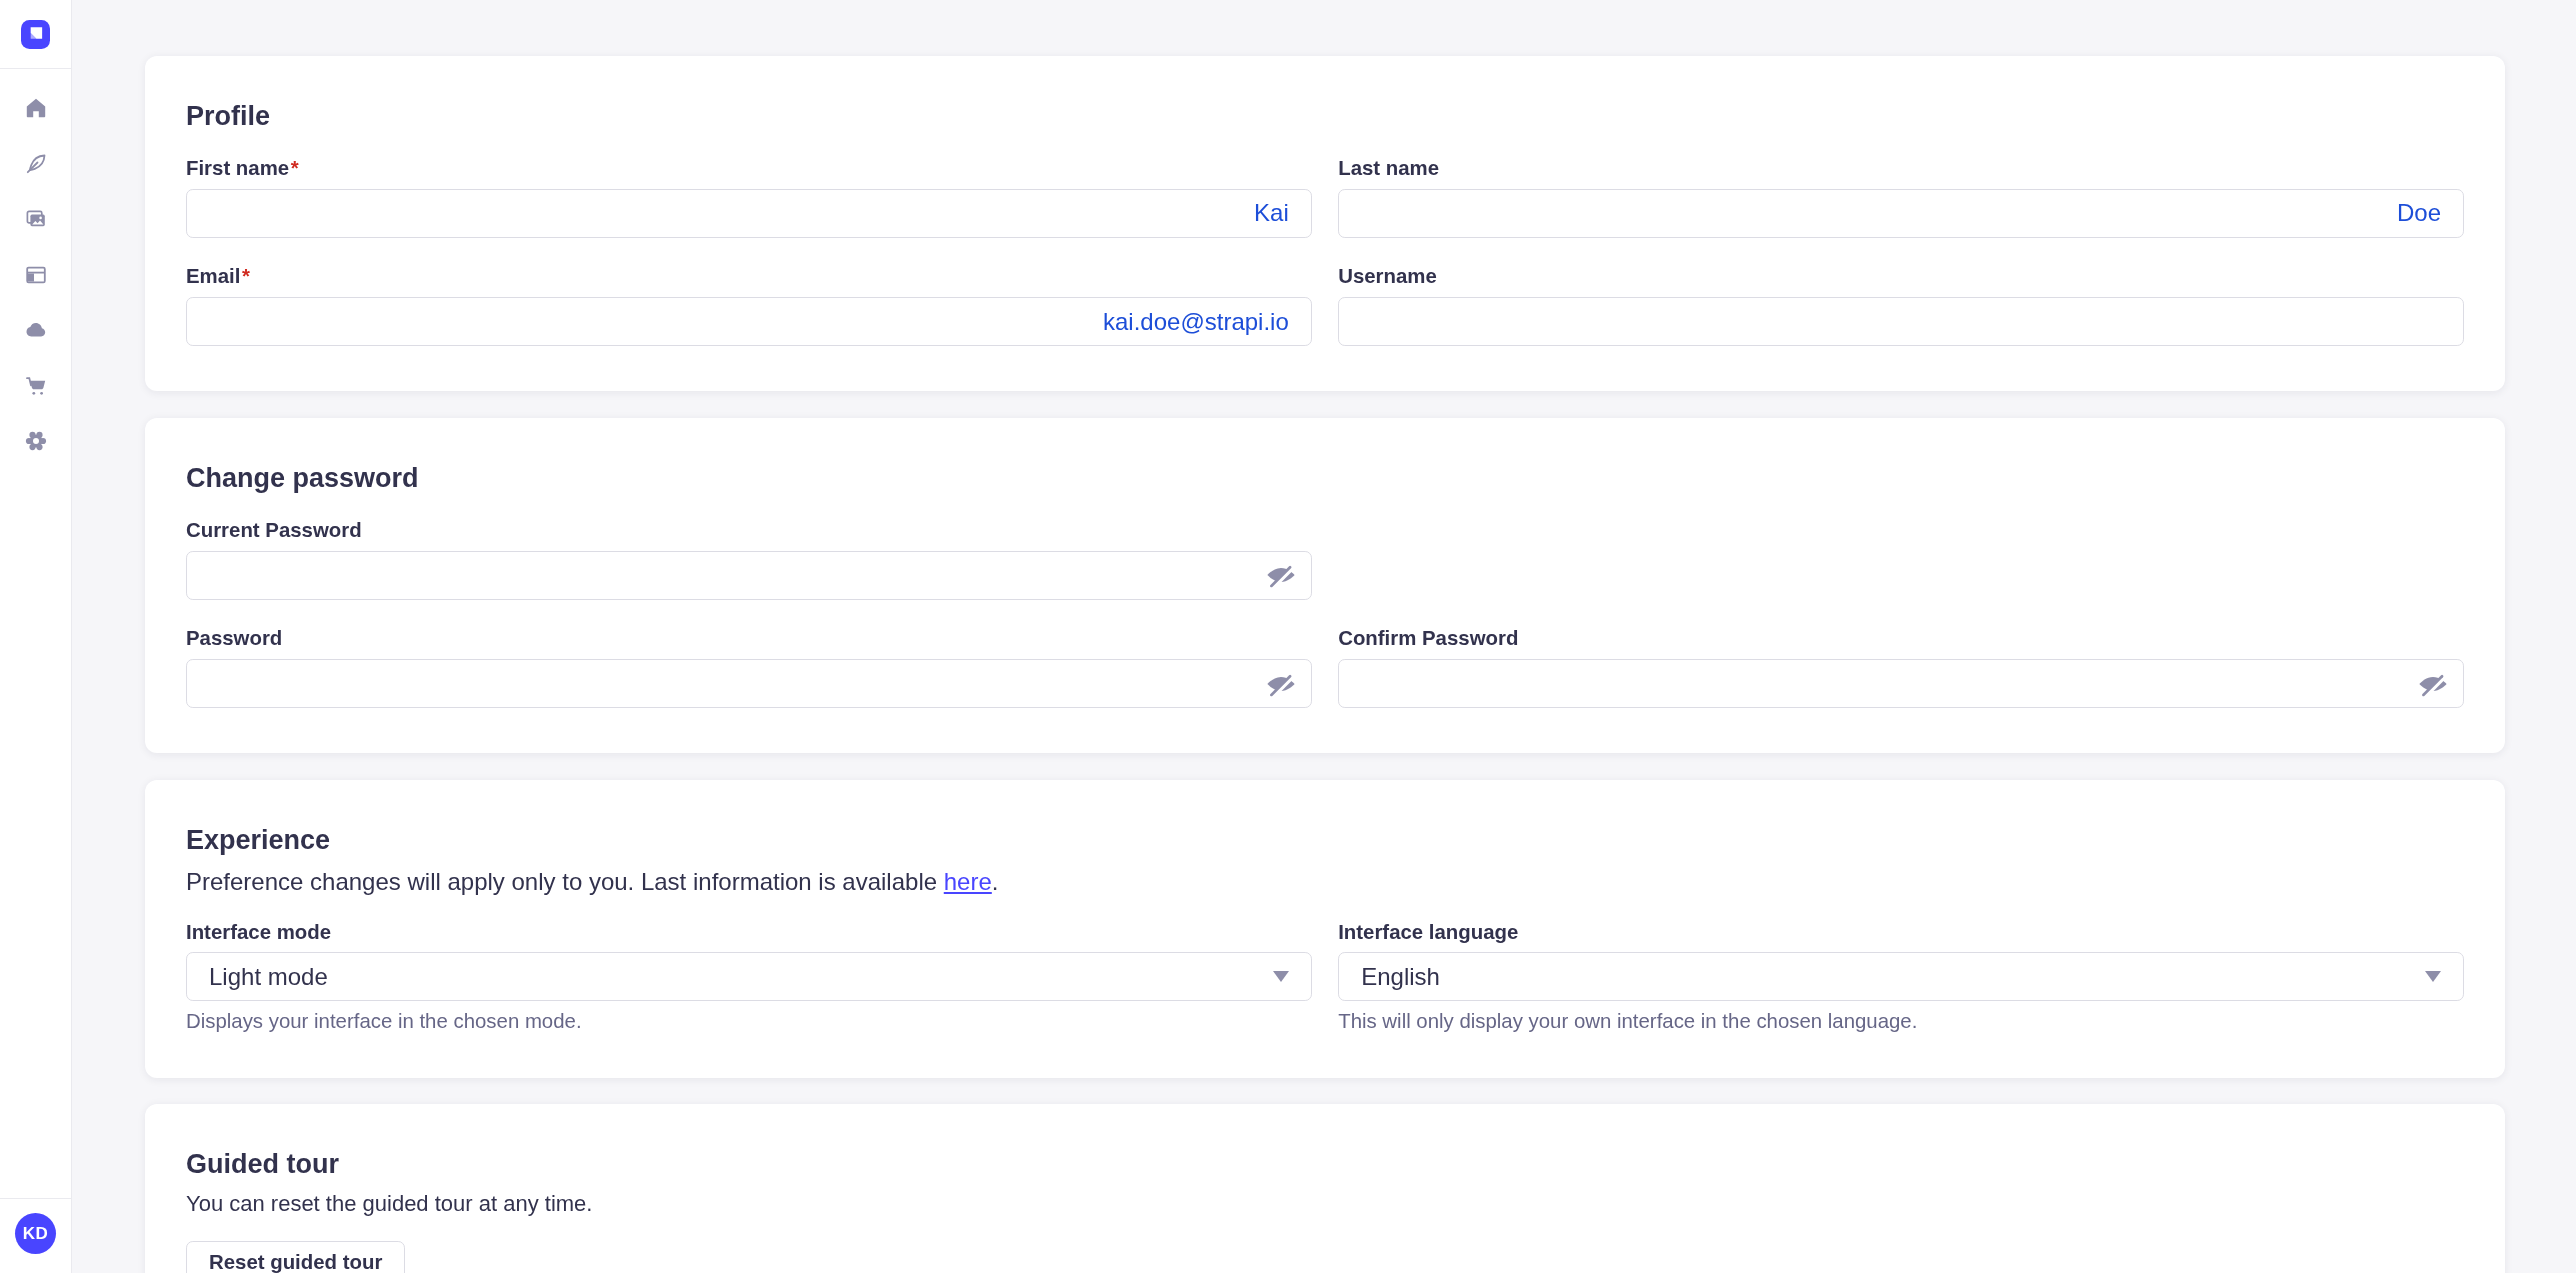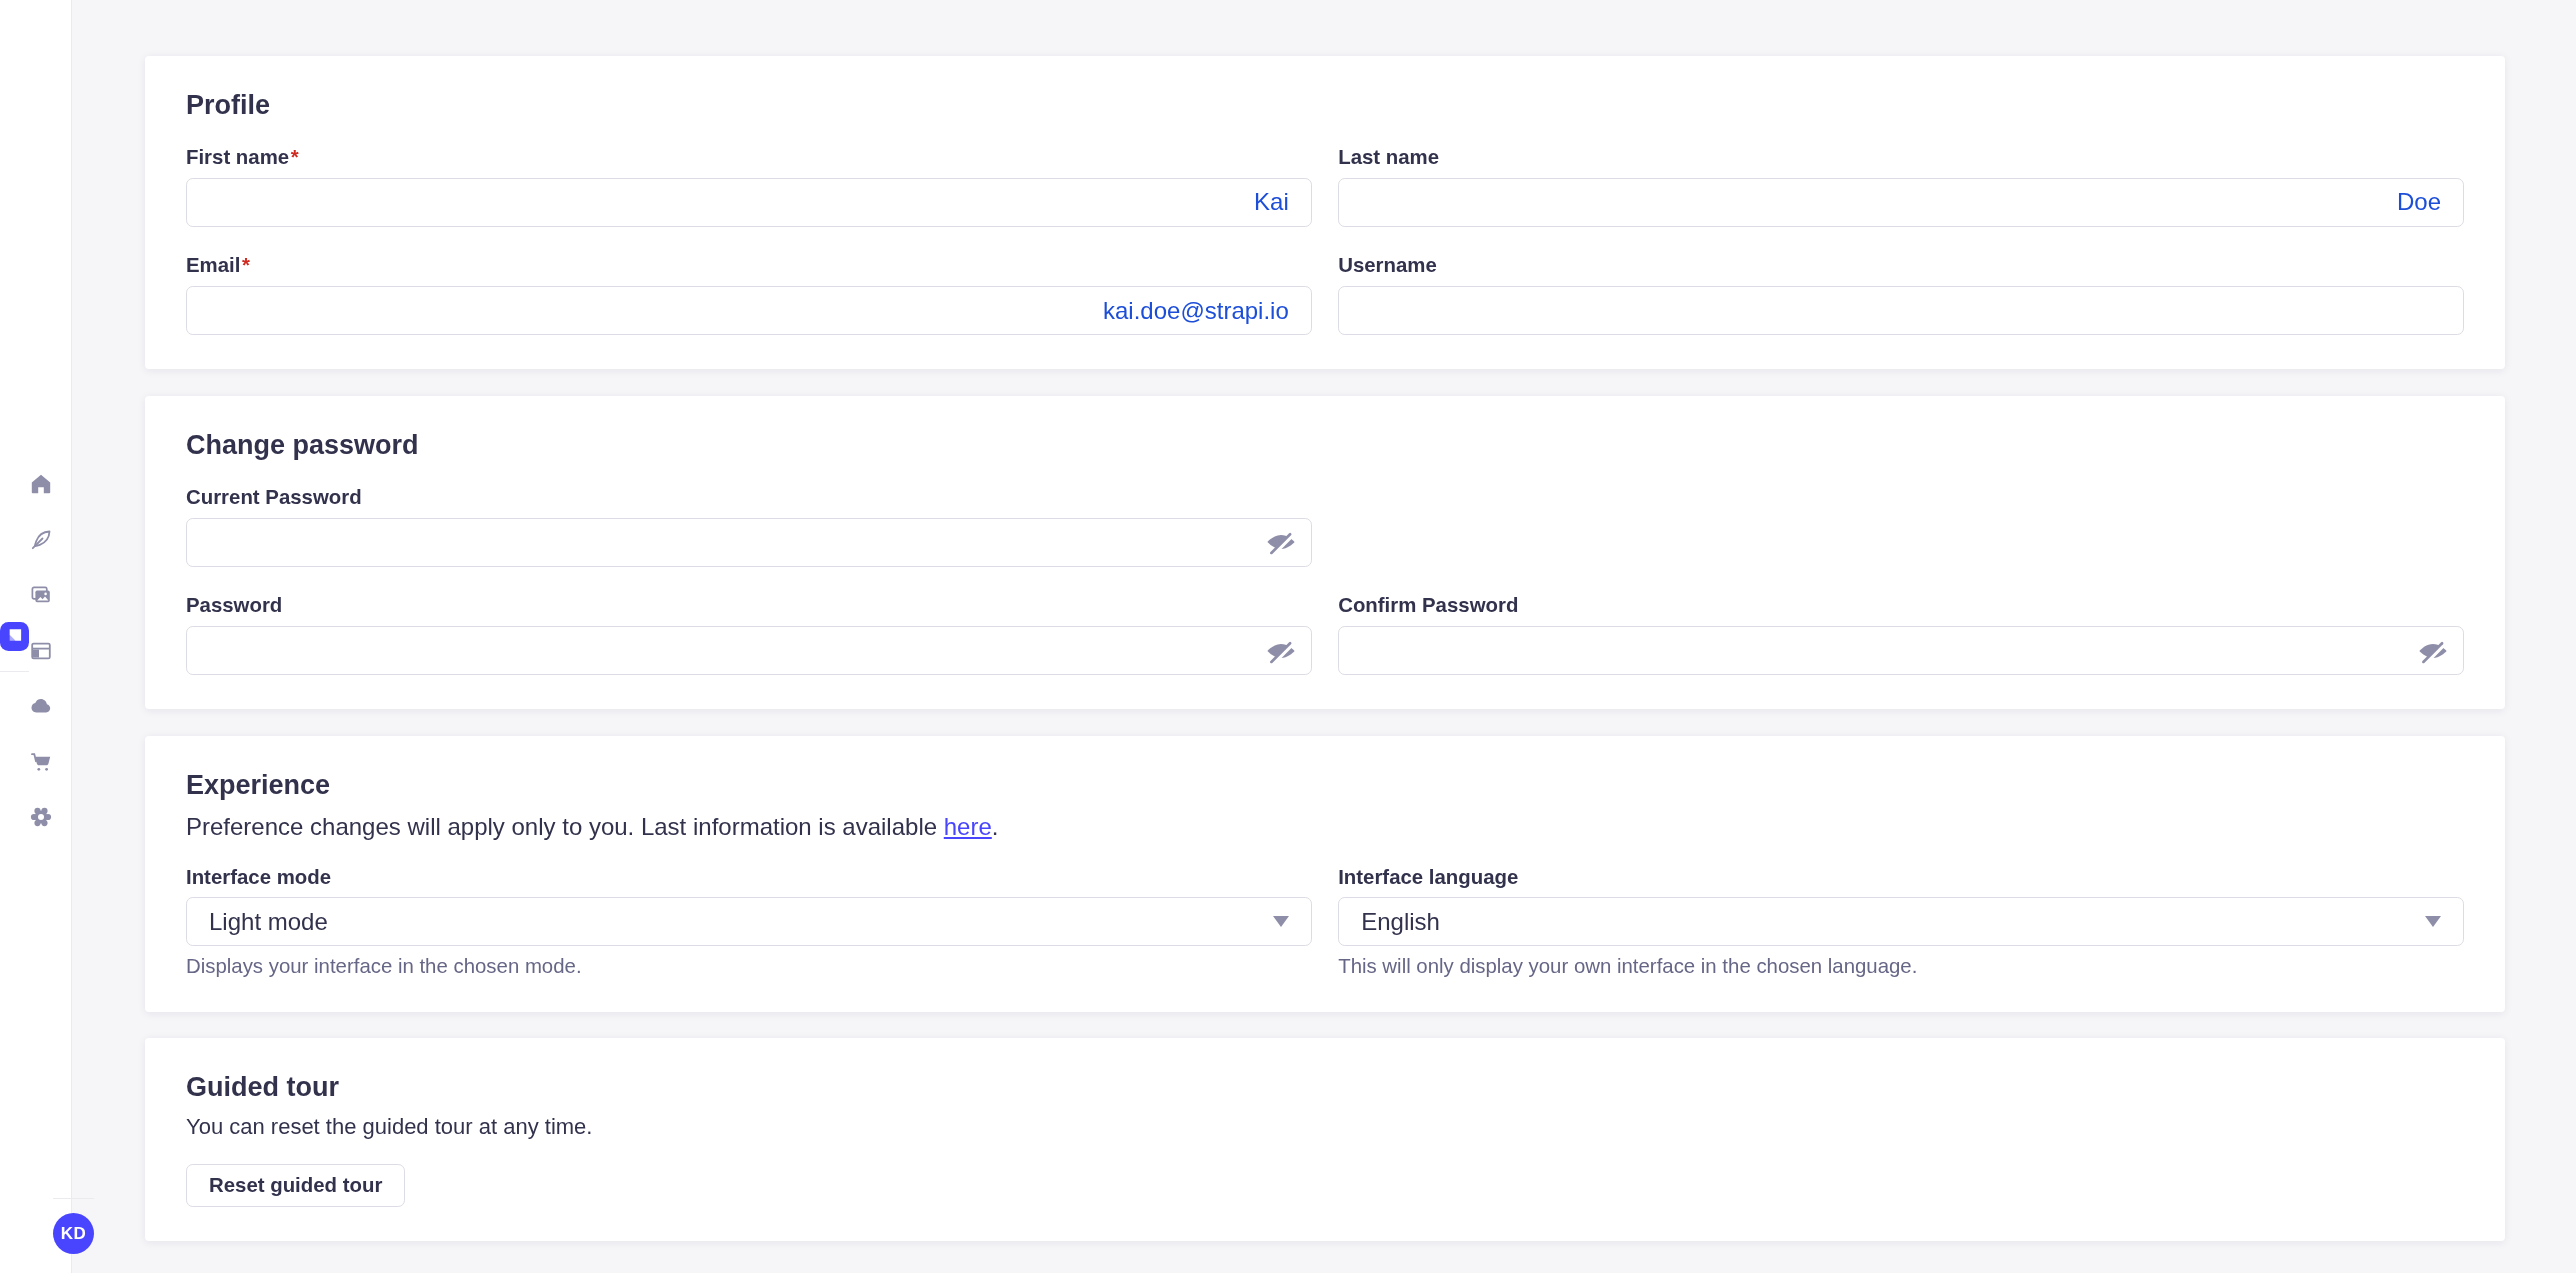--- a/index.html
+++ b/index.html
@@ -11,21 +11,21 @@
     font-family: "Liberation Sans", sans-serif;
     color: #32324d;
     overflow: hidden;
   }
   .app { display: flex; width: 2576px; height: 1274px; }
 
   
   .sidebar {
     width: 72px; min-width: 72px; height: 100%;
     background: #ffffff; border-right: 0.9px solid #eaeaef;
-    display: flex; flex-direction: row; align-items: center;
+    display: flex; flex-direction: column; align-items: center;
   }
   .logo-section {
     width: 100%; height: 69px; border-bottom: 0.9px solid #eaeaef;
     display: flex; align-items: center; justify-content: center;
   }
   .logo {
     width: 29px; height: 29px; border-radius: 8.5px; background: #4945ff;
     display: flex; align-items: center; justify-content: center; cursor: pointer;
   }
   .logo svg { width: 29px; height: 29px; }
@@ -57,23 +57,23 @@
     display: flex; align-items: center; gap: 12px;
     background: #eaeaef; border: 0.9px solid #dcdce4; border-radius: 6.8px;
     height: 43px; padding: 0 25.6px;
     font-family: inherit; font-size: 22px; font-weight: 600; color: #666687;
     cursor: default;
   }
   .save-button svg { width: 22px; height: 22px; }
 
   .content { margin-top: 56px; display: flex; flex-direction: column; gap: 26.4px; }
   .card {
-    background: #ffffff; border-radius: 4px;
+    background: #ffffff; border-radius: 12px;
     box-shadow: 0 1.7px 8.5px rgba(33,33,52,0.07);
-    padding: 34px 41px;
+    padding: 45px 41px;
   }
   .card-heading { margin: 0; font-size: 27px; font-weight: 600; color: #32324d; }
   .form-grid {
     margin-top: 24px;
     display: grid; grid-template-columns: 1fr 1fr;
     column-gap: 26.4px; row-gap: 26.4px;
   }
   .field-label {
     display: block; font-size: 20.4px; font-weight: 600; color: #32324d;
     margin-bottom: 8.5px; line-height: 1.2;

